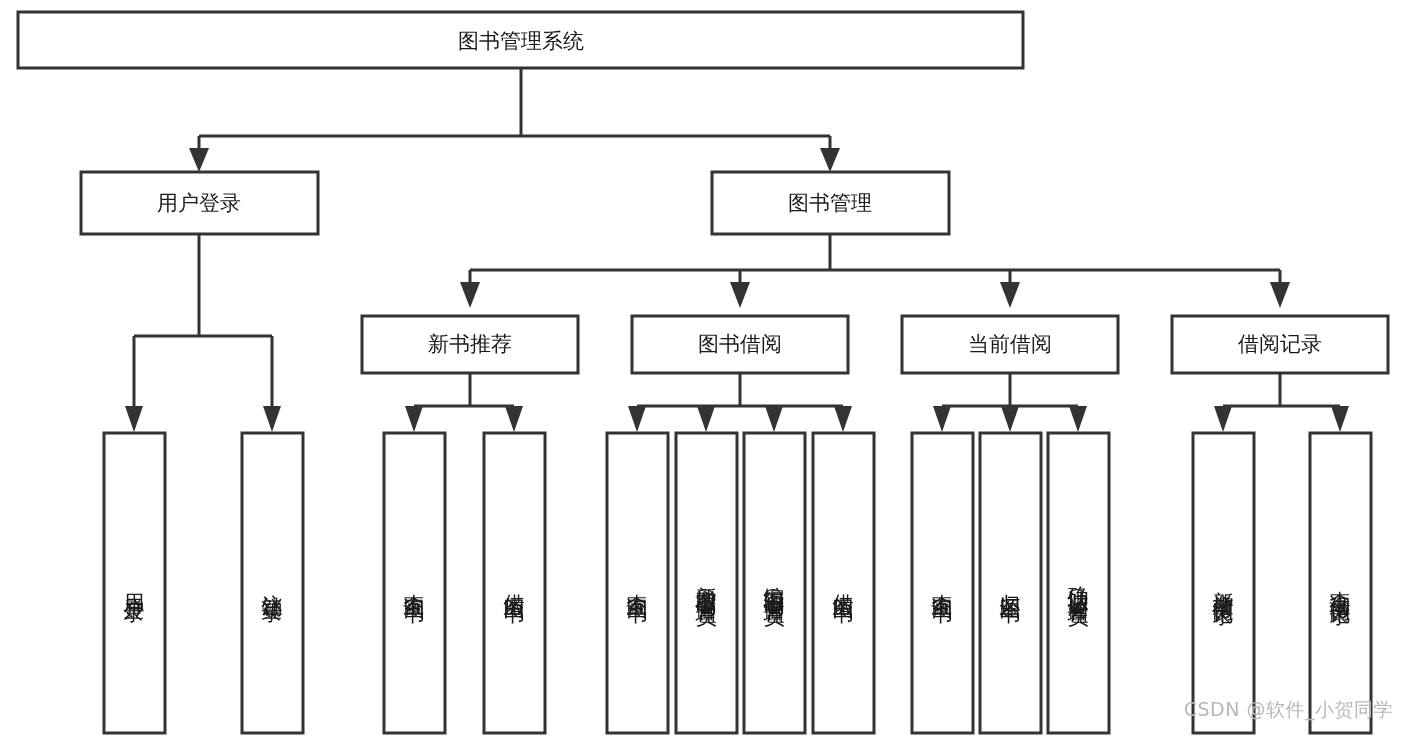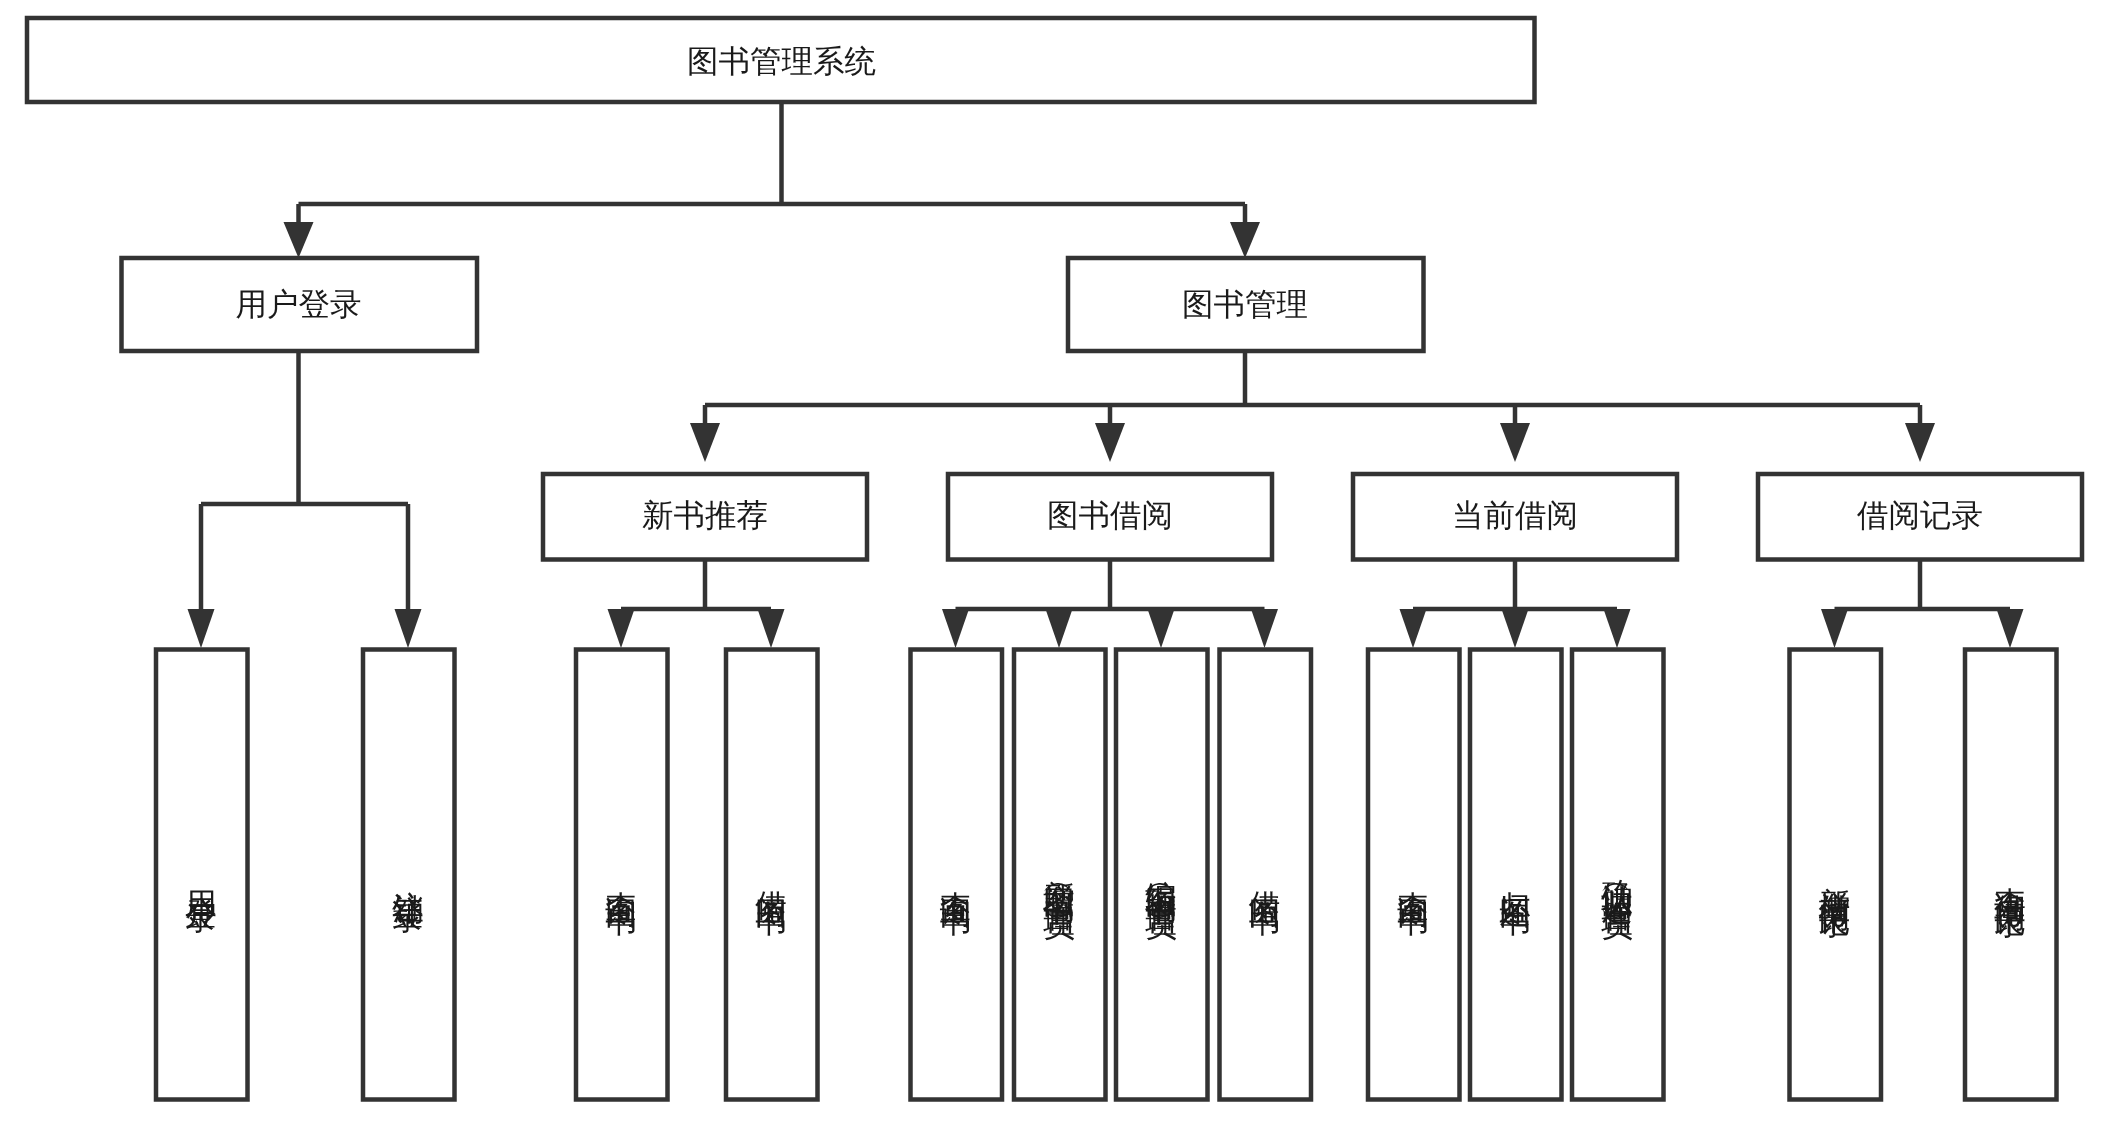--- a/index.html
+++ b/index.html
@@ -227,14 +227,15 @@
       <rect class="node-rect" x="1193" y="433" width="61" height="300"></rect>
       <text class="node-label-v" x="1223" y="583">新增借阅记录</text>
     </g>
     <g>
       <rect class="node-rect" x="1310" y="433" width="61" height="300"></rect>
       <text class="node-label-v" x="1340" y="583">查询借阅记录</text>
     </g>
 
   </svg>
 
+  <div class="watermark">CSDN @软件_小贺同学</div>
 
 </div>
 
 </body></html>

